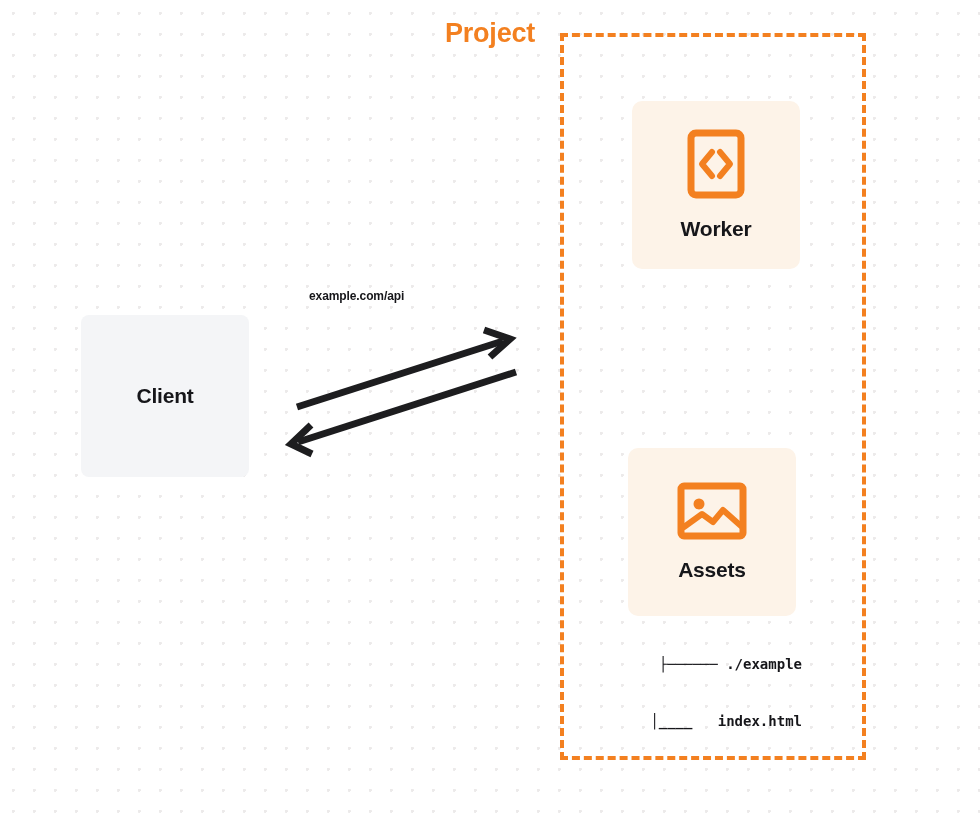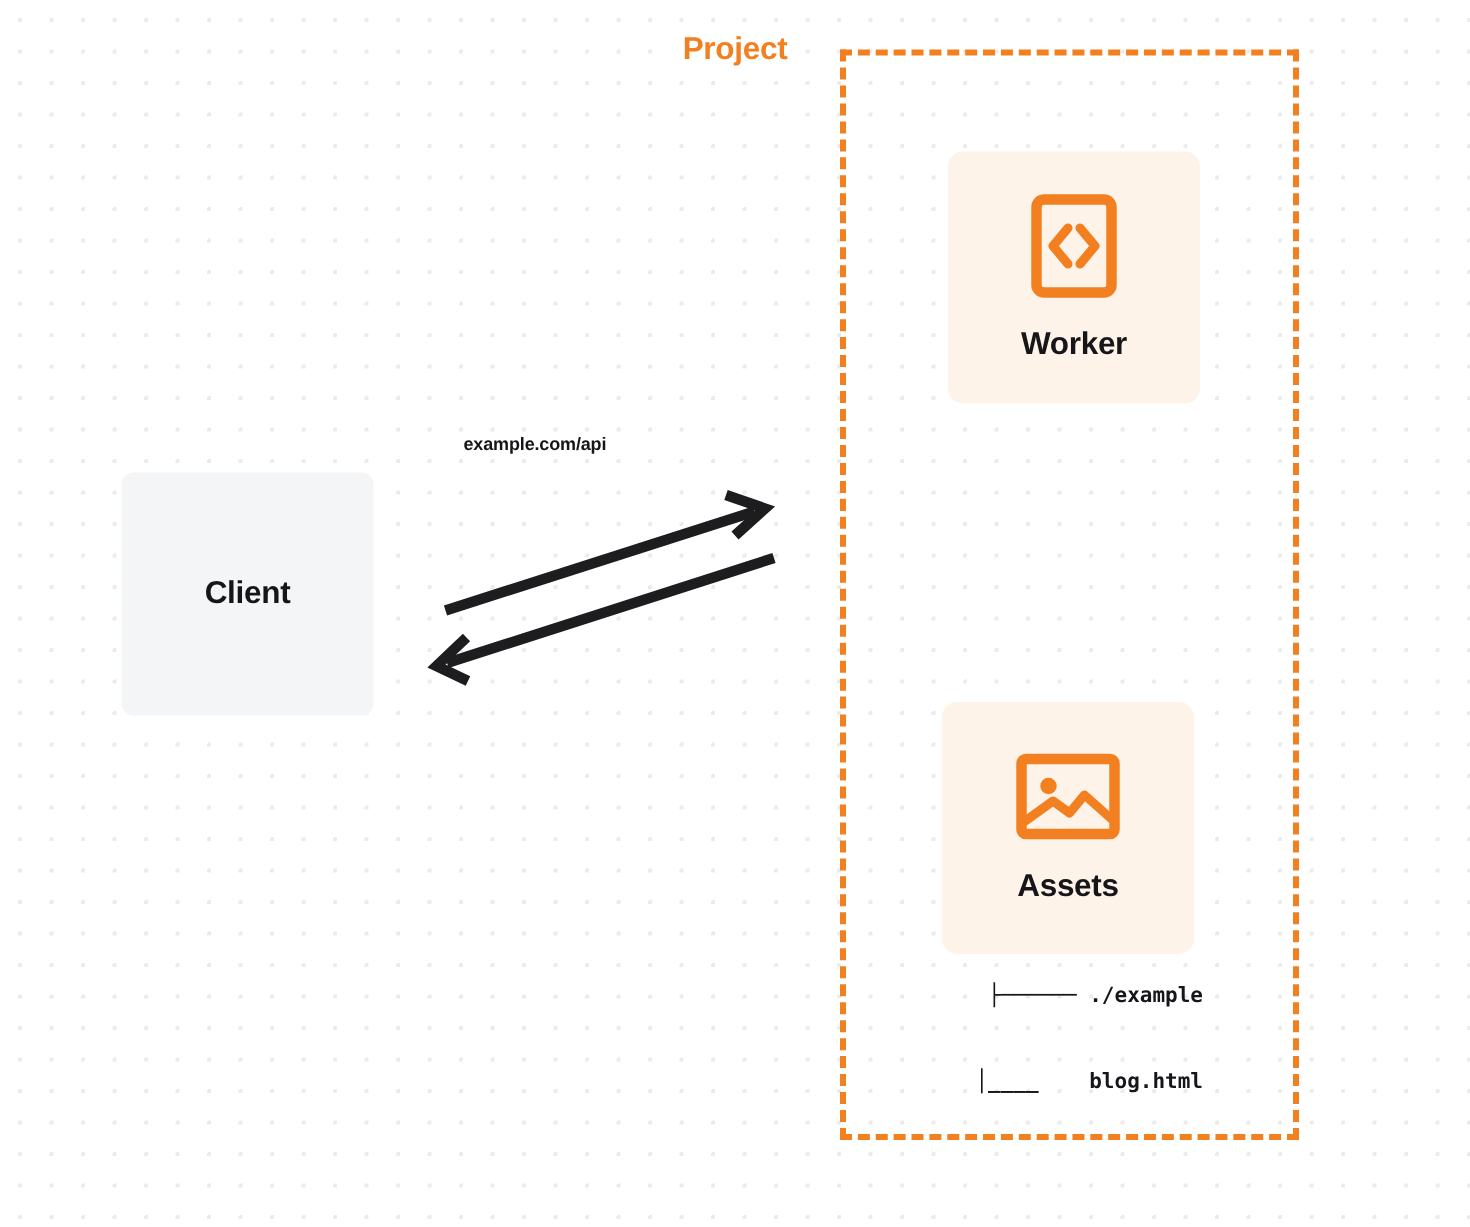--- a/index.html
+++ b/index.html
@@ -78,21 +78,21 @@
     border: 4px dashed #f38020;
     background: transparent;
   }
   #project-title {
     position: absolute;
     left: 50%;
     top: 33px;
     transform: translate(-50%, -50%);
     background: #ffffff;
     padding: 0 7px;
-    font-size: 21px;
+    font-size: 27px;
     font-weight: bold;
     color: #f38020;
     letter-spacing: -0.2px;
     white-space: nowrap;
     z-index: 3;
   }
 
   
   .service-card {
     position: absolute;
@@ -108,21 +108,20 @@
     top: 101px;
     width: 168px;
     height: 168px;
     align-items: center;
   }
   #assets-card {
     left: 628px;
     top: 448px;
     width: 168px;
     height: 168px;
-    margin-top: 20px;
   }
   .service-card .card-icon {
     display: block;
     margin-bottom: 14px;
   }
   .service-card .card-label {
     font-size: 21px;
     font-weight: bold;
     color: #16161a;
     letter-spacing: -0.2px;
@@ -190,17 +189,17 @@
         <rect x="4" y="4" width="62" height="50" rx="3" ry="3" fill="none" stroke="#f38020" stroke-width="7"></rect>
         <circle cx="22" cy="22" r="5.5" fill="#f38020"></circle>
         <polyline points="7,45 25,32 36,40 46,28 64,44" fill="none" stroke="#f38020" stroke-width="6" stroke-linecap="round" stroke-linejoin="round"></polyline>
       </svg>
     </span>
     <span class="card-label">Assets</span>
   </div>
 
   <div id="assets-tree">
     <span class="tree-row">├────── ./example</span>
-    <span class="tree-row">  │____    blog.html</span>
+    <span class="tree-row">  │____   index.html</span>
     
   </div>
 
 </div>
 
 </body></html>

